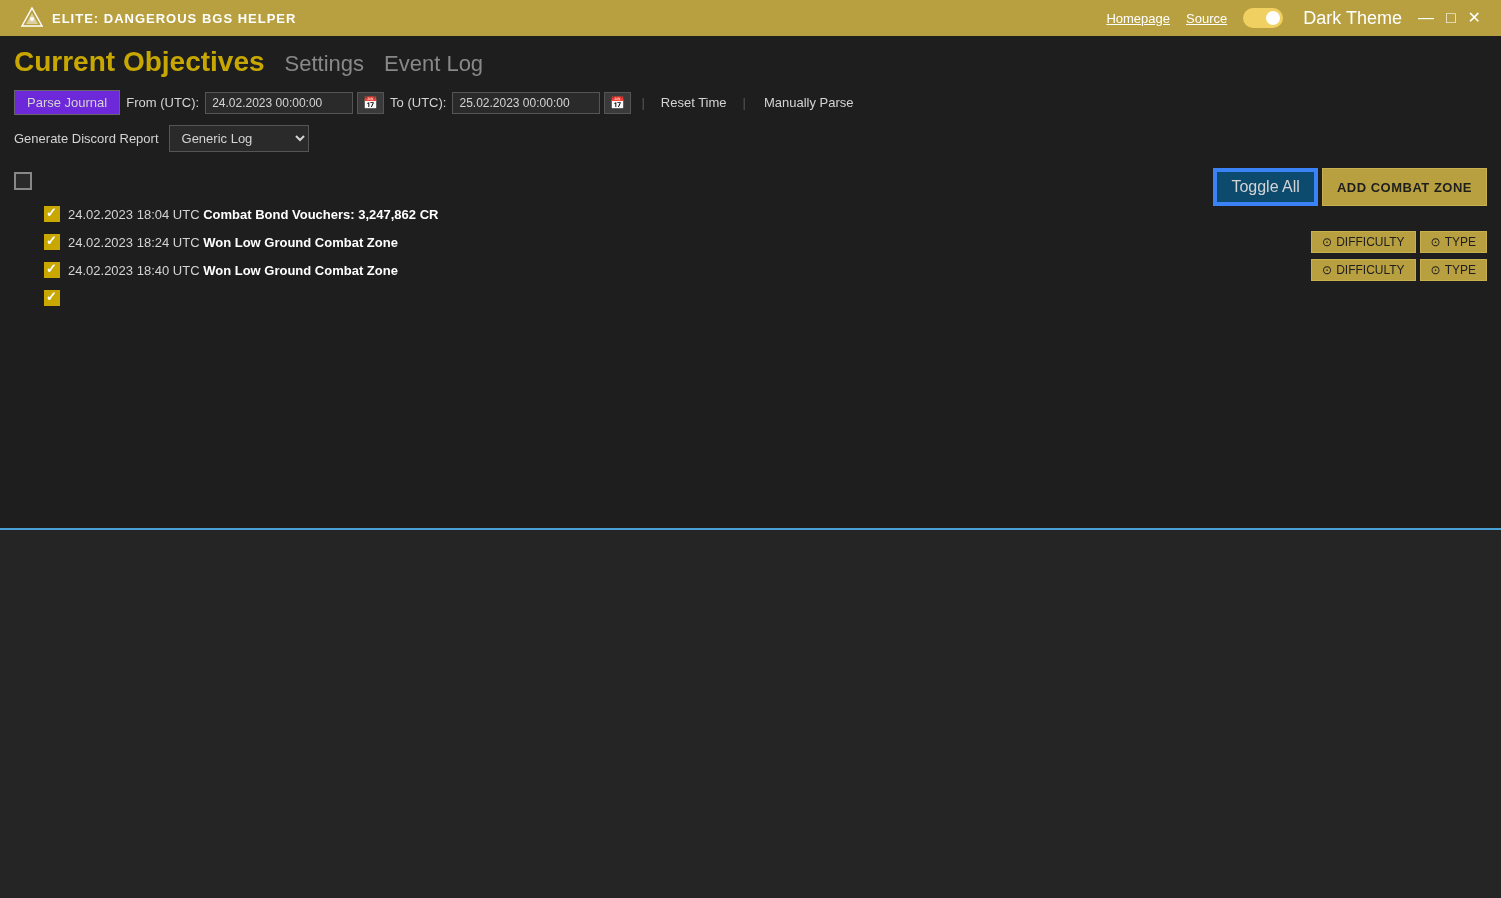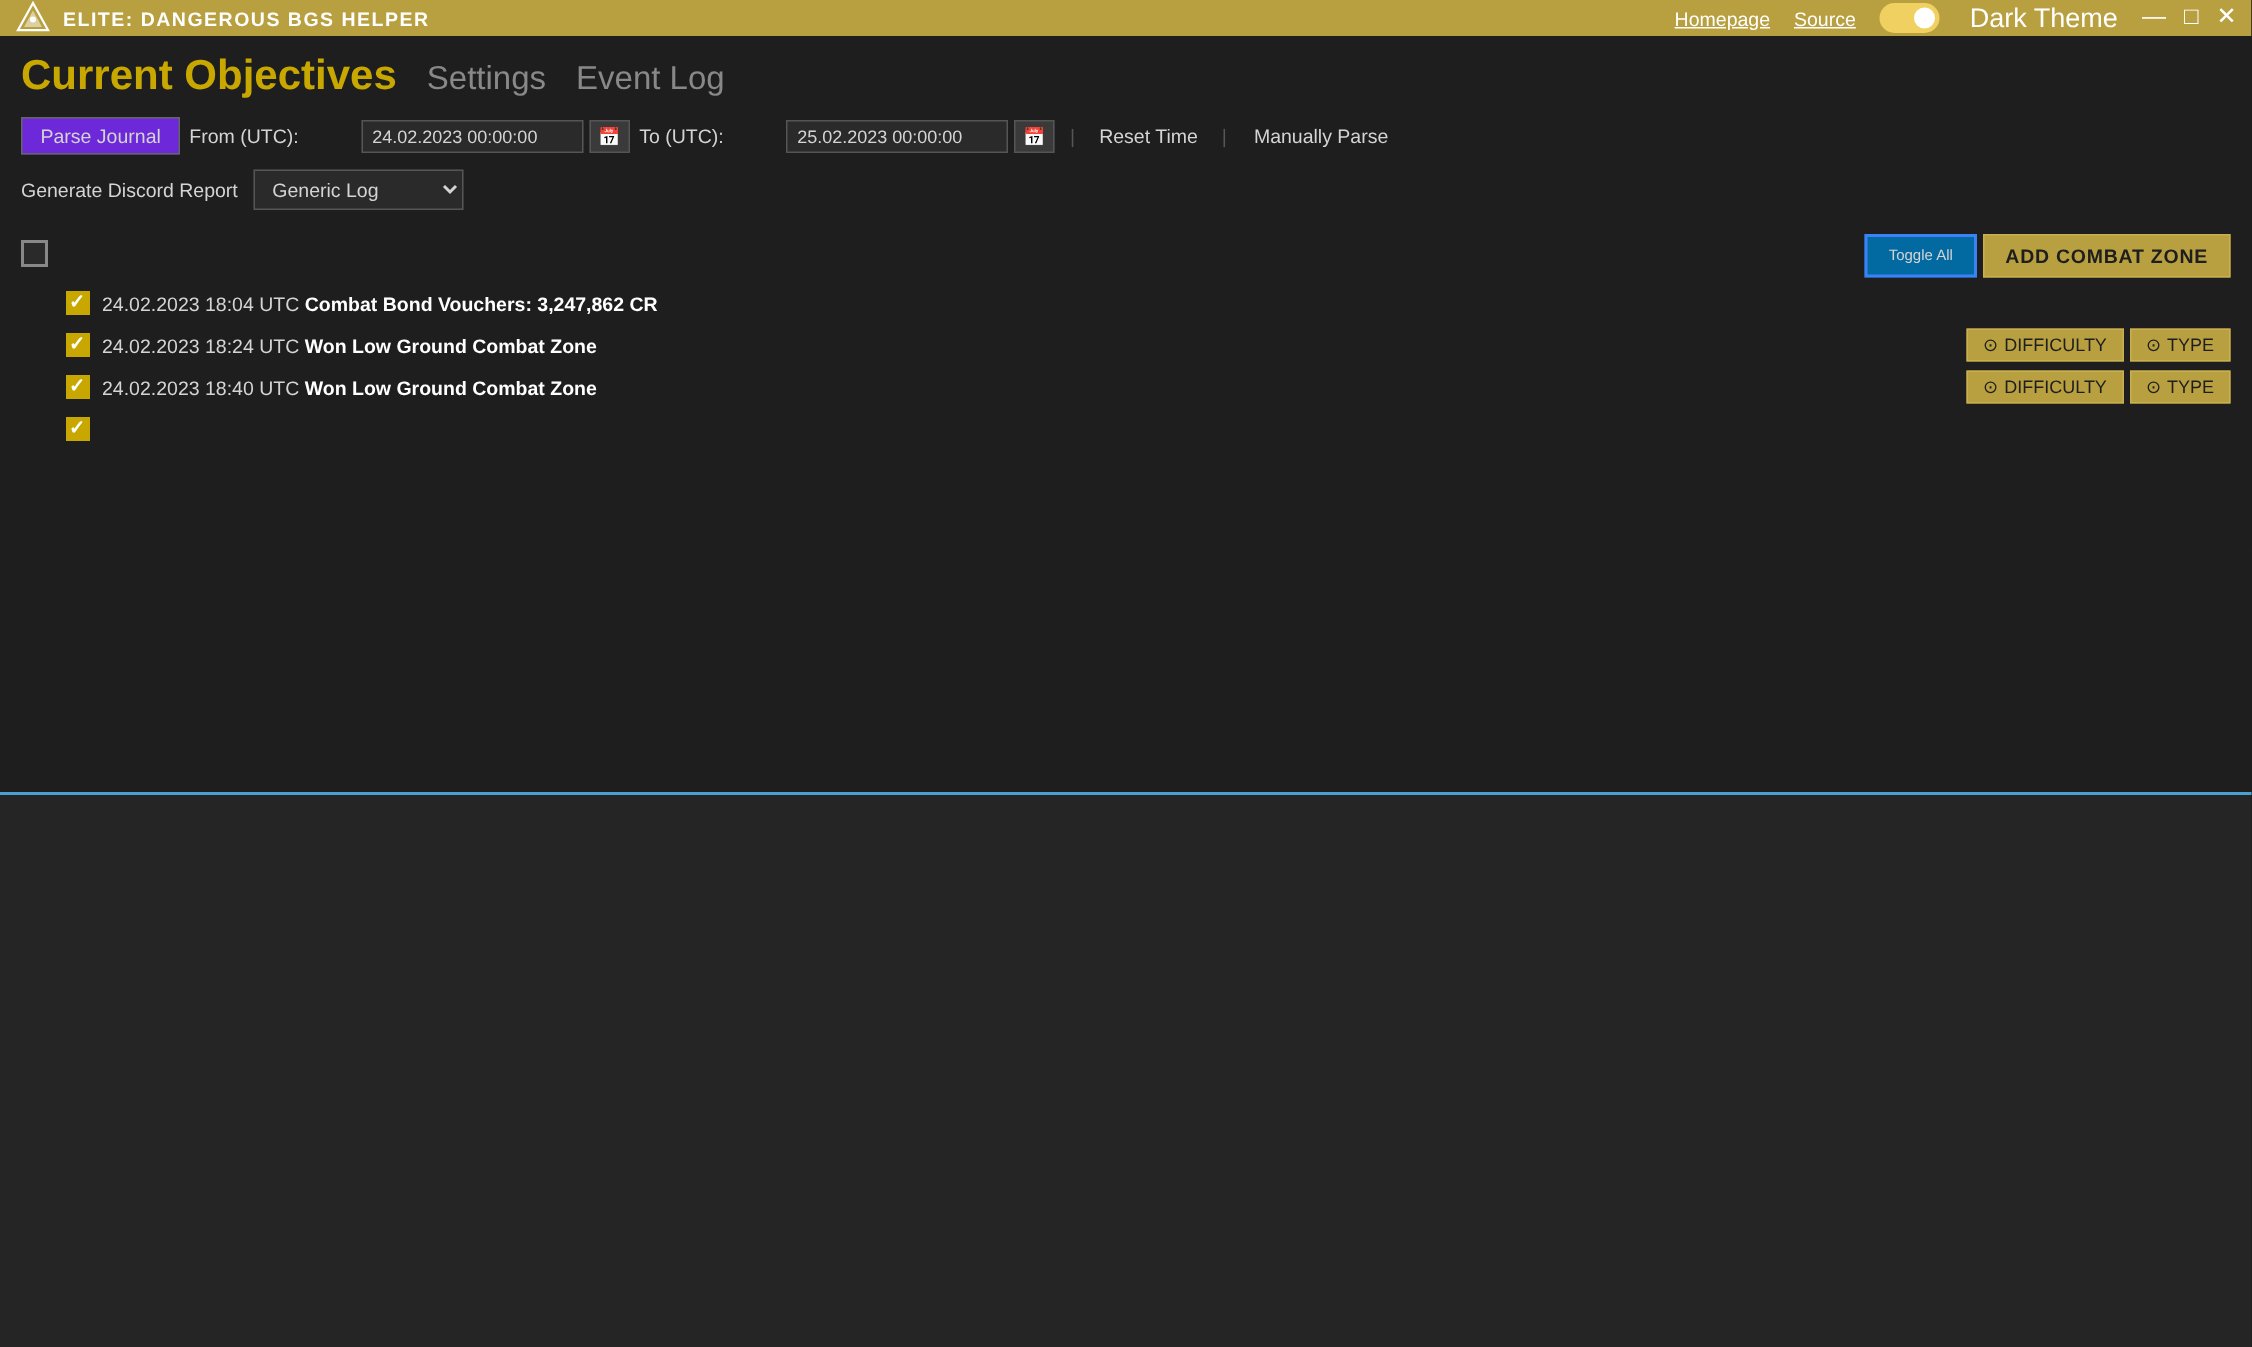--- a/index.html
+++ b/index.html
@@ -9,24 +9,24 @@
       background: #1e1e1e;
       color: #d4d4d4;
       font-family: 'Segoe UI', Arial, sans-serif;
       font-size: 13px;
       overflow: hidden;
     }
 
     
     #titlebar {
       background: #b8a040;
-      height: 24px;
-      display: flex;
-      align-items: center;
-      padding: 0 10px;
+      height: 36px;
+      display: flex;
+      align-items: center;
+      padding: 0 20px;
       justify-content: space-between;
     }
     #titlebar-left {
       display: flex;
       align-items: center;
       gap: 8px;
     }
     #app-logo {
       width: 24px;
       height: 24px;
@@ -127,21 +127,20 @@
       align-items: center;
       gap: 4px;
     }
     .date-input {
       background: #2a2a2a;
       border: 1px solid #555;
       color: #d4d4d4;
       padding: 3px 6px;
       font-size: 12px;
       width: 148px;
-      margin-left: 36px;
     }
     .calendar-icon {
       background: #3a3a3a;
       border: 1px solid #555;
       color: #d4d4d4;
       padding: 3px 5px;
       cursor: pointer;
       font-size: 12px;
     }
     .toolbar-btn {
@@ -217,25 +216,25 @@
 
     
     #action-buttons {
       position: absolute;
       right: 0;
       top: 0;
       display: flex;
       gap: 4px;
     }
     .action-btn {
-      background: #0369a1;
-      border: 2px solid #3b82f6;
+      background: #0c4a6e;
+      border: 4px solid #3b82f6;
       color: #d4d4d4;
       padding: 6px 14px;
-      font-size: 10px;
+      font-size: 16px;
       cursor: pointer;
       white-space: nowrap;
     }
     .action-btn-gold {
       background: #b8a040;
       border: 1px solid #c8b050;
       color: #1e1e1e;
       padding: 6px 14px;
       font-size: 13px;
       font-weight: 700;

